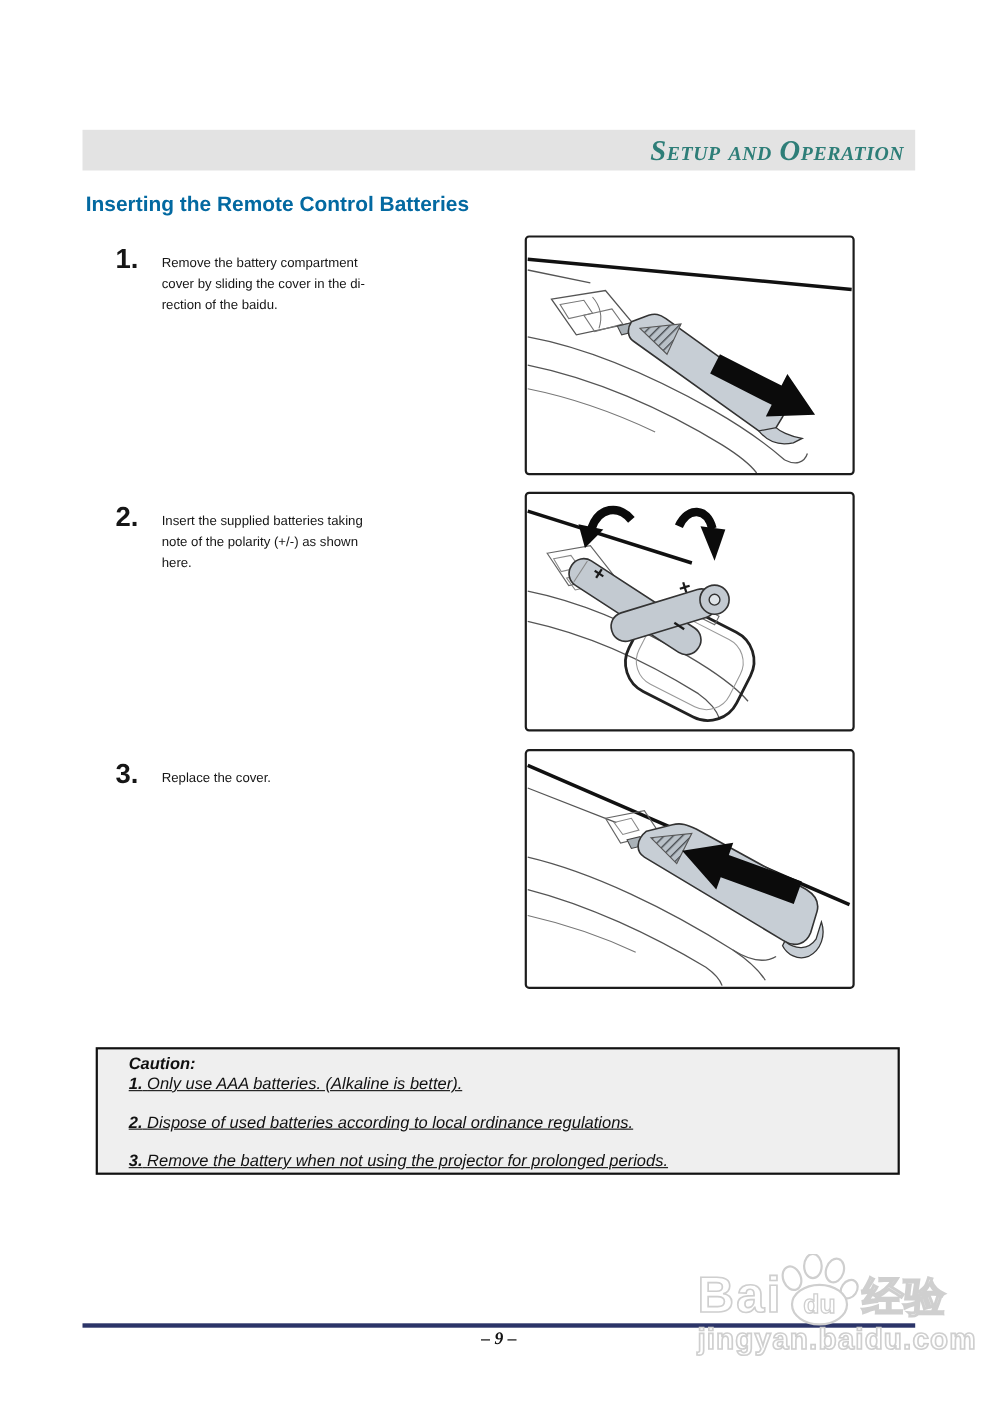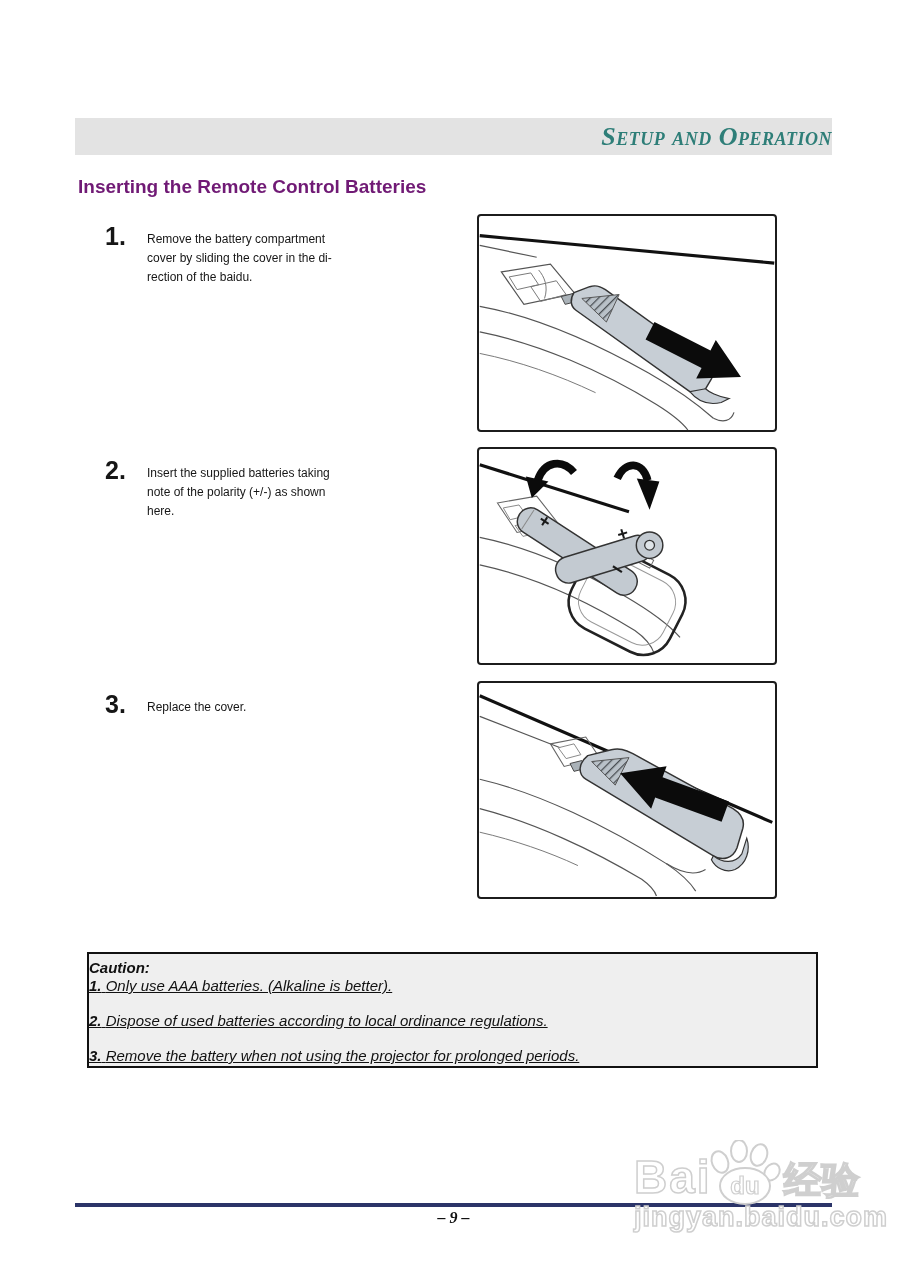--- a/index.html
+++ b/index.html
@@ -2,44 +2,44 @@
 <html><head>
 <meta charset="utf-8">
 <style>
   html,body{margin:0;padding:0;background:#ffffff;}
   body{width:905px;height:1280px;position:relative;overflow:hidden;
        font-family:"Liberation Sans", sans-serif;color:#111;}
   .abs{position:absolute;}
 
   
   .header-bar{left:75px;top:118px;width:757px;height:37px;background:#e3e3e3;
-              display:flex;align-items:center;justify-content:flex-end;padding-right:0;box-sizing:border-box;}
+              display:flex;align-items:center;justify-content:flex-end;padding-right:10px;box-sizing:border-box;}
   .header-title{font-family:"Liberation Serif", serif;font-style:italic;font-weight:600;
                 font-variant:small-caps;font-size:26px;color:#2e7e78;letter-spacing:.5px;}
 
   
-  .page-title{left:78px;top:176px;font-size:19px;font-weight:bold;color:#701a75;}
+  .page-title{left:78px;top:176px;font-size:19px;font-weight:bold;color:#0369a1;}
 
   
   .step-number{font-size:25px;font-weight:bold;color:#161616;width:42px;}
   .step-text{font-size:12px;line-height:19px;color:#161616;width:290px;}
   #step1{left:105px;top:222px;} #step1 .step-text{margin-top:8px;}
   #step2{left:105px;top:456px;} #step2 .step-text{margin-top:8px;}
   #step3{left:105px;top:690px;} #step3 .step-text{margin-top:8px;}
   .step{display:flex;}
 
   
   .figure{width:300px;height:218px;border:2px solid #1c1c1c;border-radius:4px;
           background:#fff;box-sizing:border-box;overflow:hidden;}
   #fig1{left:477px;top:214px;} #fig2{left:477px;top:447px;} #fig3{left:477px;top:681px;}
   .figure svg{display:block;width:100%;height:100%;}
 
   
   .caution-box{left:87px;top:952px;width:731px;height:116px;background:#efefef;
-               border:2px solid #111;box-sizing:border-box;padding:5px 0;
+               border:2px solid #111;box-sizing:border-box;padding:5px 28px;
                font-style:italic;font-size:15px;line-height:18px;color:#111;}
   .caution-title{font-weight:bold;}
   .caution-item{margin-top:0;text-decoration:underline;}
   .caution-item + .caution-item{margin-top:17px;}
   .caution-num{font-weight:bold;}
 
   
   .footer-rule{left:75px;top:1203px;width:757px;height:4px;background:#2b3468;z-index:1;}
   .page-number{left:75px;top:1209px;width:757px;text-align:center;
                font-family:"Liberation Serif", serif;font-style:italic;font-weight:bold;

